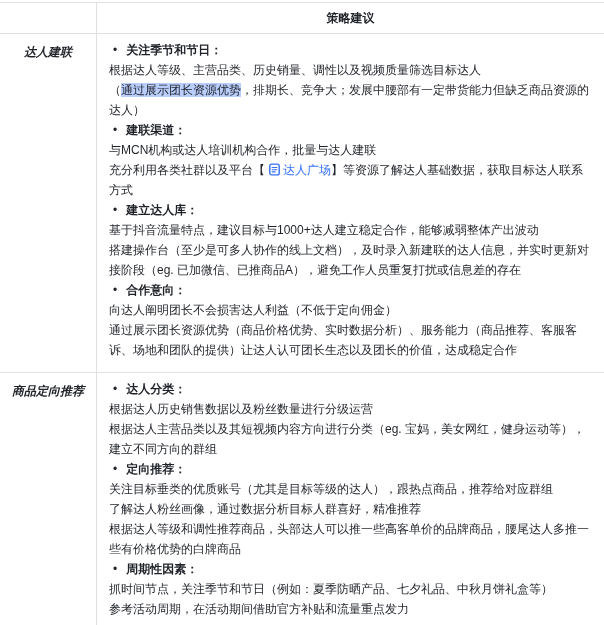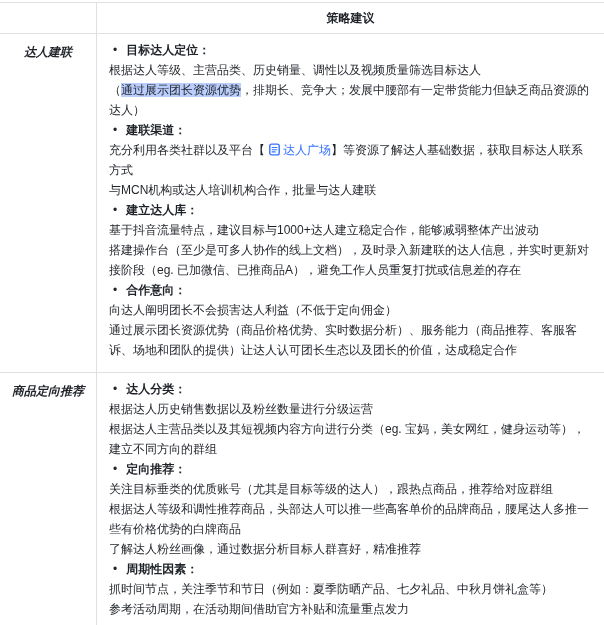--- a/index.html
+++ b/index.html
@@ -34,33 +34,33 @@
   <div class="hrow">
     <div class="col1 hcell"></div>
     <div class="col2 hcell">策略建议</div>
   </div>
   <div id="rows">
       <div class="row">
         <div class="col1">达人建联</div>
         <div class="col2">
           <div class="line bullet-line">
             <span class="dot">•</span>
-            <span class="btitle">目标达人定位：</span>
+            <span class="btitle">关注季节和节日：</span>
           </div>
           <div class="line"><span class="seg">根据达人等级、主营品类、历史销量、调性以及视频质量筛选目标达人</span></div>
           <div class="line"><span class="seg">（</span><span class="seg hl">通过展示团长资源优势</span><span class="seg">，排期长、竞争大；发展中腰部有一定带货能力但缺乏商品资源的达人）</span></div>
           <div class="line bullet-line">
             <span class="dot">•</span>
             <span class="btitle">建联渠道：</span>
           </div>
+          <div class="line"><span class="seg">与MCN机构或达人培训机构合作，批量与达人建联</span></div>
           <div class="line"><span class="seg">充分利用各类社群以及平台【</span><span class="seg doclink"><span class="doc-icon"><svg width="13" height="13" viewBox="0 0 16 16" aria-hidden="true">
                   <rect x="2.2" y="1.4" width="11.6" height="13.2" rx="2.3" fill="none" stroke="#3370ff" stroke-width="1.7"></rect>
                   <path d="M5.1 5.6h5.8M5.1 8.3h5.8M5.1 11h3.7" stroke="#3370ff" stroke-width="1.4" stroke-linecap="round" fill="none"></path>
                 </svg></span><span class="seg">达人广场</span></span><span class="seg">】等资源了解达人基础数据，获取目标达人联系方式</span></div>
-          <div class="line"><span class="seg">与MCN机构或达人培训机构合作，批量与达人建联</span></div>
           <div class="line bullet-line">
             <span class="dot">•</span>
             <span class="btitle">建立达人库：</span>
           </div>
           <div class="line"><span class="seg">基于抖音流量特点，建议目标与1000+达人建立稳定合作，能够减弱整体产出波动</span></div>
           <div class="line"><span class="seg">搭建操作台（至少是可多人协作的线上文档），及时录入新建联的达人信息，并实时更新对接阶段（eg. 已加微信、已推商品A），避免工作人员重复打扰或信息差的存在</span></div>
           <div class="line bullet-line">
             <span class="dot">•</span>
             <span class="btitle">合作意向：</span>
           </div>
@@ -75,22 +75,22 @@
             <span class="dot">•</span>
             <span class="btitle">达人分类：</span>
           </div>
           <div class="line"><span class="seg">根据达人历史销售数据以及粉丝数量进行分级运营</span></div>
           <div class="line"><span class="seg">根据达人主营品类以及其短视频内容方向进行分类（eg. 宝妈，美女网红，健身运动等），建立不同方向的群组</span></div>
           <div class="line bullet-line">
             <span class="dot">•</span>
             <span class="btitle">定向推荐：</span>
           </div>
           <div class="line"><span class="seg">关注目标垂类的优质账号（尤其是目标等级的达人），跟热点商品，推荐给对应群组</span></div>
+          <div class="line"><span class="seg">了解达人粉丝画像，通过数据分析目标人群喜好，精准推荐</span></div>
           <div class="line"><span class="seg">根据达人等级和调性推荐商品，头部达人可以推一些高客单价的品牌商品，腰尾达人多推一些有价格优势的白牌商品</span></div>
-          <div class="line"><span class="seg">了解达人粉丝画像，通过数据分析目标人群喜好，精准推荐</span></div>
           <div class="line bullet-line">
             <span class="dot">•</span>
             <span class="btitle">周期性因素：</span>
           </div>
           <div class="line"><span class="seg">抓时间节点，关注季节和节日（例如：夏季防晒产品、七夕礼品、中秋月饼礼盒等）</span></div>
           <div class="line"><span class="seg">参考活动周期，在活动期间借助官方补贴和流量重点发力</span></div>
         </div>
       </div>
     </div>
 </div>

